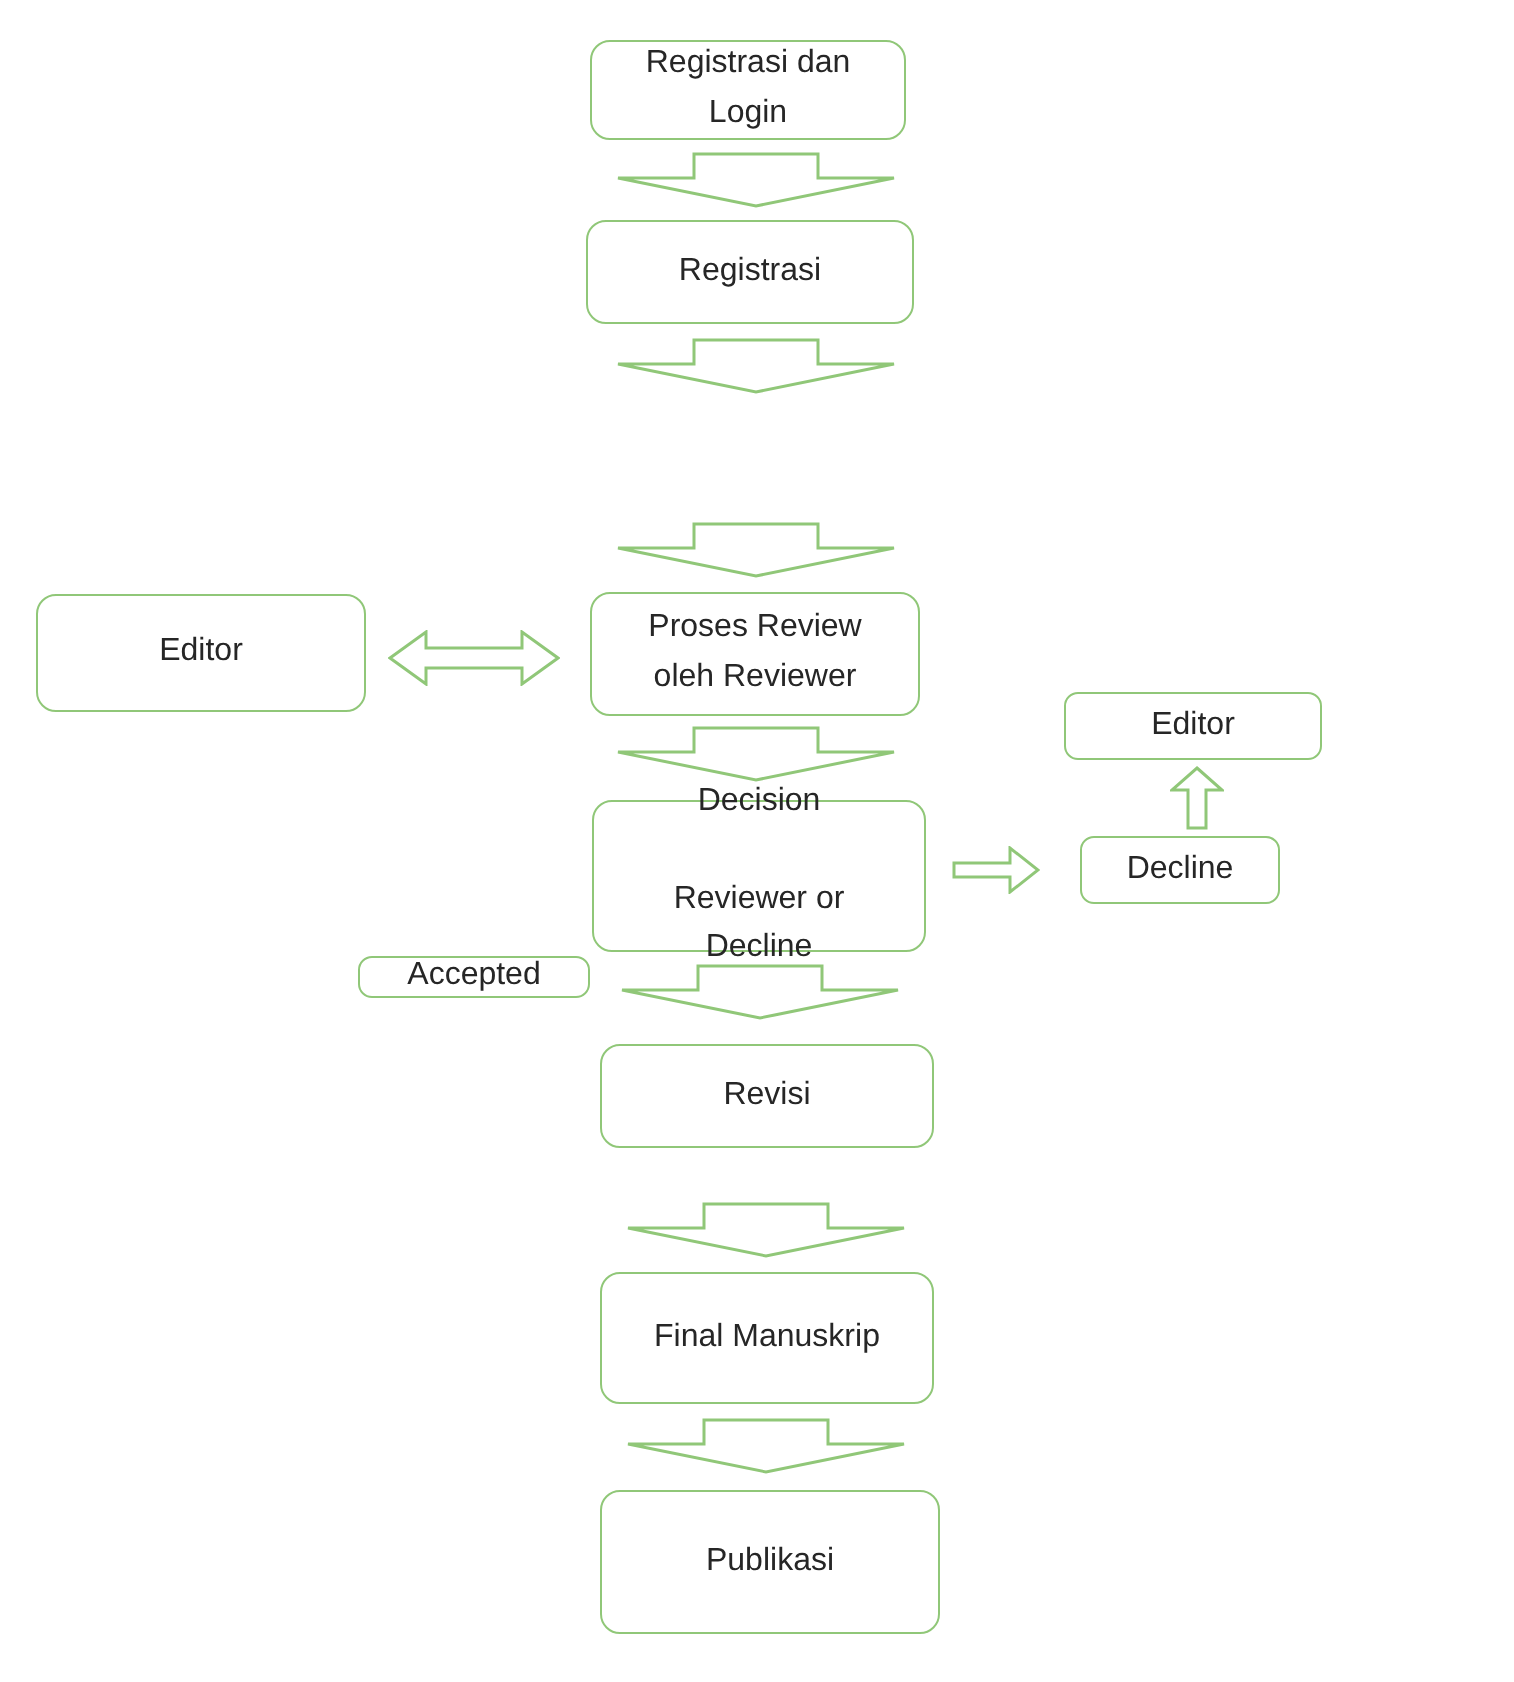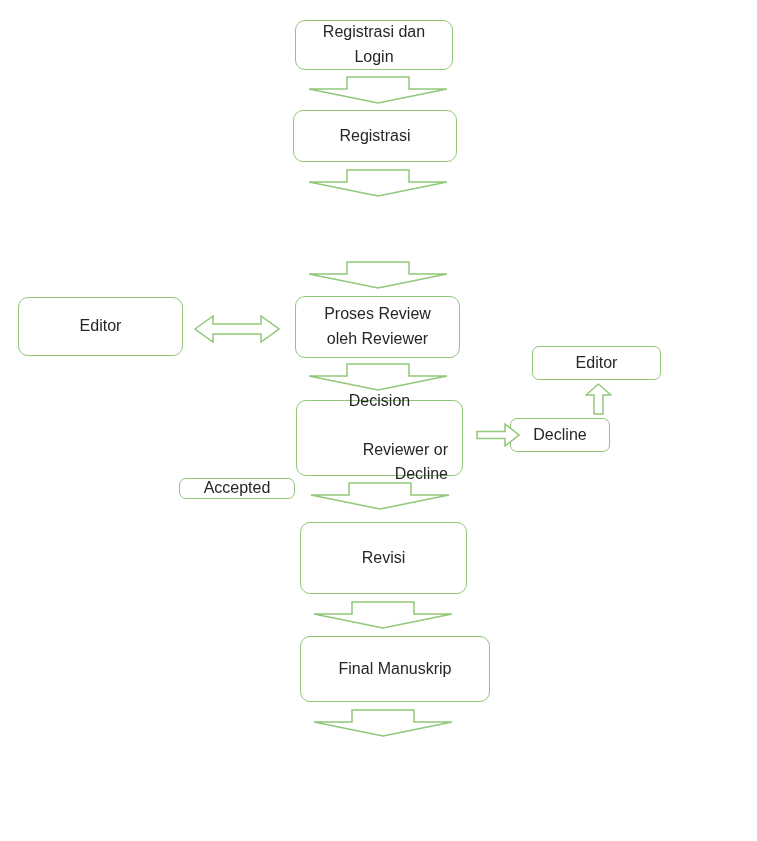--- a/index.html
+++ b/index.html
@@ -25,21 +25,21 @@
     flex-direction:column;
     align-items:center;
     justify-content:center;
     text-align:center;
     font-size:16px;
     line-height:1.55;
     box-sizing:border-box;
     padding:2px 14px;
   }
   .node.small{border-radius:7px;}
-  .node.two-line{gap:24px;text-align:right;}
+  .node.two-line{gap:24px;}
   .arrow{position:absolute;}
   .arrow svg{display:block;color:var(--green);}
   .arrow polygon{fill:var(--fill);stroke:currentColor;stroke-width:1.5;stroke-linejoin:miter;}
 </style>
 </head>
 <body>
 
 <div class="canvas">
 
   <div class="node" style="left:295px;top:20px;width:158px;height:50px">
@@ -61,36 +61,39 @@
 
   <div class="node two-line" style="left:296px;top:400px;width:167px;height:76px">
     <span>Decision</span>
     <span>Reviewer or Decline</span>
   </div>
 
   <div class="node small" style="left:532px;top:346px;width:129px;height:34px">
     <span>Editor</span>
   </div>
 
-  <div class="node small" style="left:510px;top:418px;width:100px;height:34px">
+  <div class="node small" style="left:540px;top:418px;width:100px;height:34px">
     <span>Decline</span>
   </div>
 
   <div class="node small" style="left:179px;top:478px;width:116px;height:21px">
     <span>Accepted</span>
   </div>
 
-  <div class="node" style="left:300px;top:522px;width:167px;height:72px">
+  <div class="node" style="left:300px;top:522px;width:167px;height:52px">
     <span>Revisi</span>
   </div>
 
-  <div class="node" style="left:300px;top:636px;width:190px;height:66px">
+  <div class="node" style="left:300px;top:636px;width:167px;height:66px">
     <span>Final Manuskrip</span>
   </div>
 
+  <div class="node" style="left:300px;top:745px;width:170px;height:72px">
+    <span>Publikasi</span>
+  </div>
 
   <div class="arrow" style="left:308px;top:76px">
     <svg width="140" height="28" viewBox="0 0 140 28">
         <polygon points="39,1 101,1 101,13 139,13 70,27 1,13 39,13"></polygon>
       </svg>
   </div>
 
   <div class="arrow" style="left:308px;top:169px">
     <svg width="140" height="28" viewBox="0 0 140 28">
         <polygon points="39,1 101,1 101,13 139,13 70,27 1,13 39,13"></polygon>

